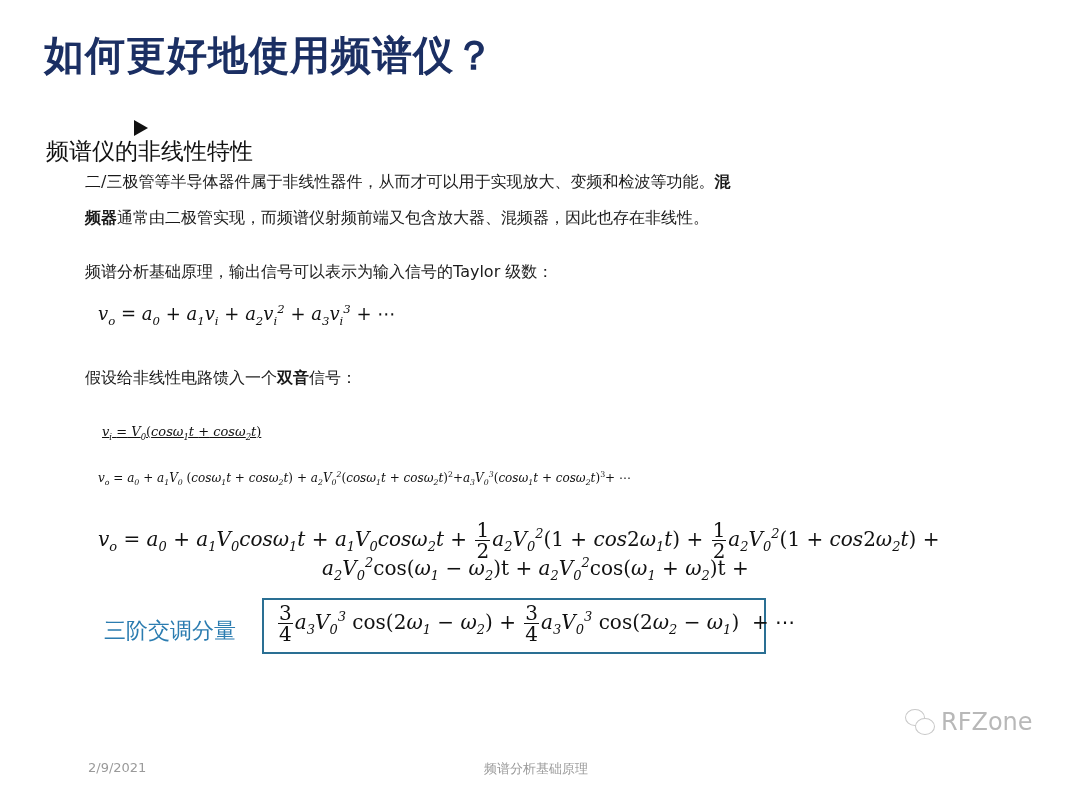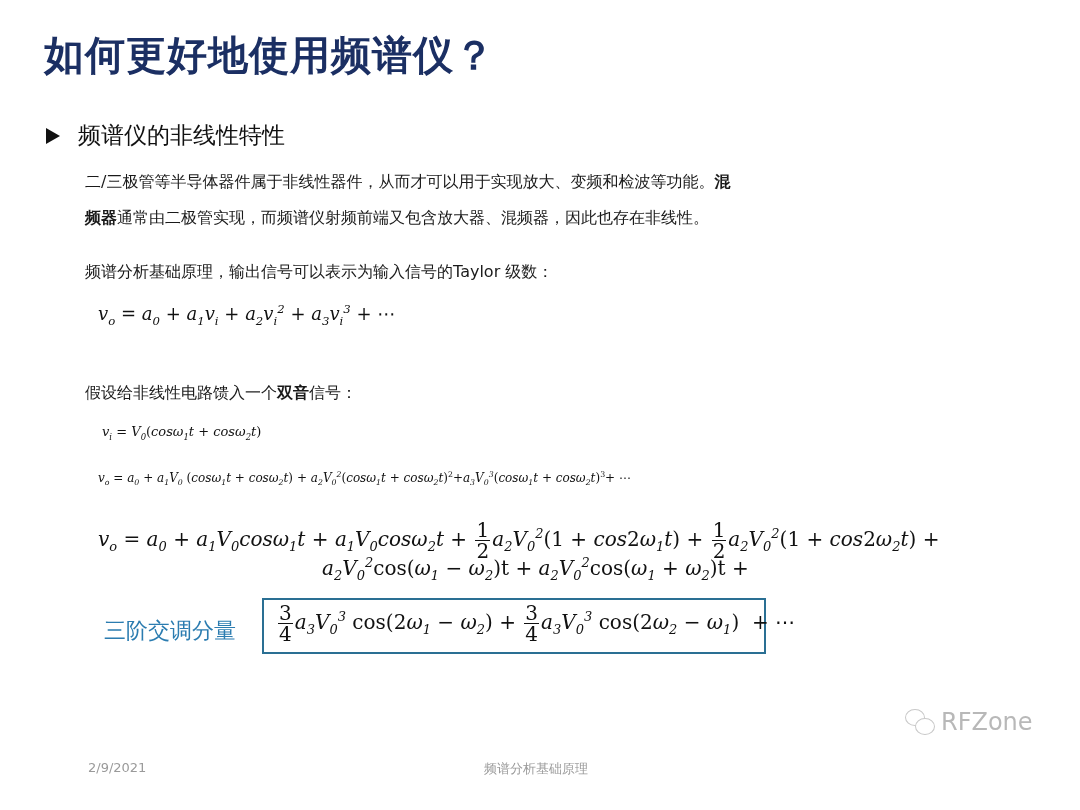--- a/index.html
+++ b/index.html
@@ -1,20 +1,20 @@
 <!DOCTYPE html>
 <html><head>
 <meta charset="utf-8">
 <style>
   html, body { margin:0; padding:0; background:#ffffff; }
   body { width:1080px; height:810px; position:relative; overflow:hidden;
          font-family:"DejaVu Sans","Liberation Sans",sans-serif; color:#1a1a1a; }
   .slide-title { position:absolute; left:44px; top:28px; font-size:40px; font-weight:bold;
          color:#1b2f63; font-family:"DejaVu Serif","Liberation Serif",serif; letter-spacing:1px; }
-  .bullet { position:absolute; left:46px; top:120px; font-size:23px; color:#111; display:flex; align-items:center; }
+  .bullet { position:absolute; left:46px; top:120px; font-size:23px; color:#111; display:flex; align-items:center;flex-direction:column; }
   .bullet .arrow { width:0; height:0; border-top:8px solid transparent; border-bottom:8px solid transparent;
          border-left:14px solid #111; margin-right:18px; }
   .para { position:absolute; left:85px; font-size:16px; color:#1a1a1a; line-height:36px; white-space:nowrap; }
   .para b { font-weight:bold; }
   .math { position:absolute; font-family:"DejaVu Serif","Liberation Serif",serif; font-style:italic; color:#111; white-space:nowrap; }
   .math .up { font-style:normal; }
   sub, sup { font-size:65%; }
   .frac { display:inline-flex; flex-direction:column; align-items:center; vertical-align:middle; font-style:normal; margin:0 2px; line-height:1; }
   .frac span { display:block; padding:0 1px; }
   .frac .num { border-bottom:1px solid #111; }
@@ -40,25 +40,25 @@
   <span>二/三极管等半导体器件属于非线性器件，从而才可以用于实现放大、变频和检波等功能。</span><b>混</b><br>
   <b>频器</b><span>通常由二极管实现，而频谱仪射频前端又包含放大器、混频器，因此也存在非线性。</span>
 </div>
 
 <div class="para" style="top:254px;">频谱分析基础原理，输出信号可以表示为输入信号的Taylor 级数：</div>
 
 <div class="math" style="left:98px; top:302px; font-size:18px;">
   v<sub>o</sub> <span class="up">=</span> a<sub>0</sub> <span class="up">+</span> a<sub>1</sub>v<sub>i</sub> <span class="up">+</span> a<sub>2</sub>v<sub>i</sub><sup>2</sup> <span class="up">+</span> a<sub>3</sub>v<sub>i</sub><sup>3</sup> <span class="up">+ ⋯</span>
 </div>
 
-<div class="para" style="top:376px;font-family:Liberation Mono, monospace;">
+<div class="para" style="top:360px;">
   <span>假设给非线性电路馈入一个</span><b>双音</b><span>信号：</span>
 </div>
 
-<div class="math" style="left:102px; top:424px; font-size:13px;">
+<div class="math" style="left:102px; top:424px; font-size:13px;text-decoration:underline;">
   v<sub>i</sub> <span class="up">=</span> V<sub>0</sub><span class="up">(</span>cosω<sub>1</sub>t <span class="up">+</span> cosω<sub>2</sub>t<span class="up">)</span>
 </div>
 
 <div class="math" style="left:98px; top:470px; font-size:12px;">
   v<sub>o</sub> <span class="up">=</span> a<sub>0</sub> <span class="up">+</span> a<sub>1</sub>V<sub>0</sub> <span class="up">(</span>cosω<sub>1</sub>t <span class="up">+</span> cosω<sub>2</sub>t<span class="up">)</span> <span class="up">+</span> a<sub>2</sub>V<sub>0</sub><sup>2</sup><span class="up">(</span>cosω<sub>1</sub>t <span class="up">+</span> cosω<sub>2</sub>t<span class="up">)</span><sup class="up">2</sup><span class="up">+</span>a<sub>3</sub>V<sub>0</sub><sup>3</sup><span class="up">(</span>cosω<sub>1</sub>t <span class="up">+</span> cosω<sub>2</sub>t<span class="up">)</span><sup class="up">3</sup><span class="up">+ ⋯</span>
 </div>
 
 <div class="math" style="left:98px; top:520px; font-size:20px;">
   v<sub>o</sub> <span class="up">=</span> a<sub>0</sub> <span class="up">+</span> a<sub>1</sub>V<sub>0</sub>cosω<sub>1</sub>t <span class="up">+</span> a<sub>1</sub>V<sub>0</sub>cosω<sub>2</sub>t <span class="up">+</span>
   <span class="frac">

